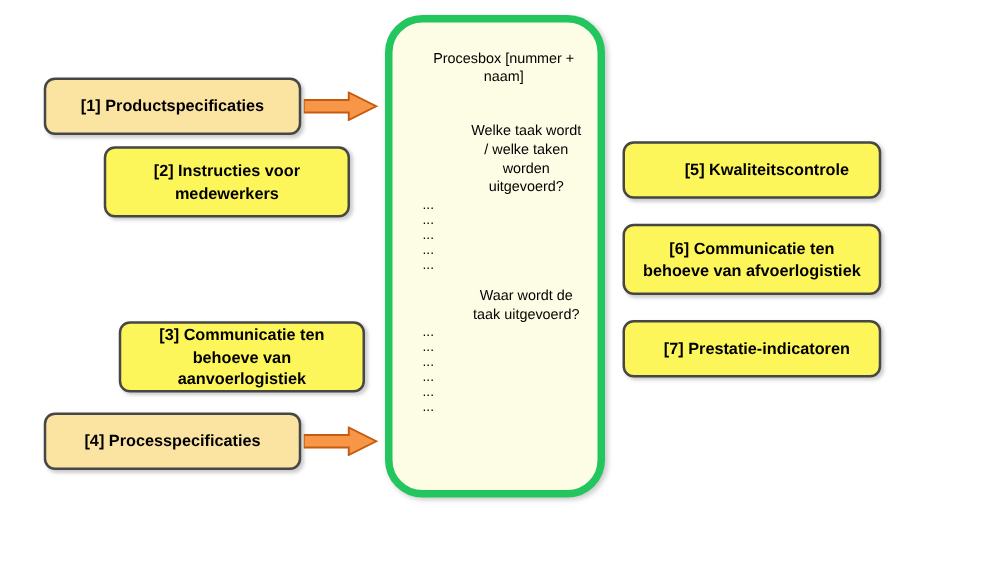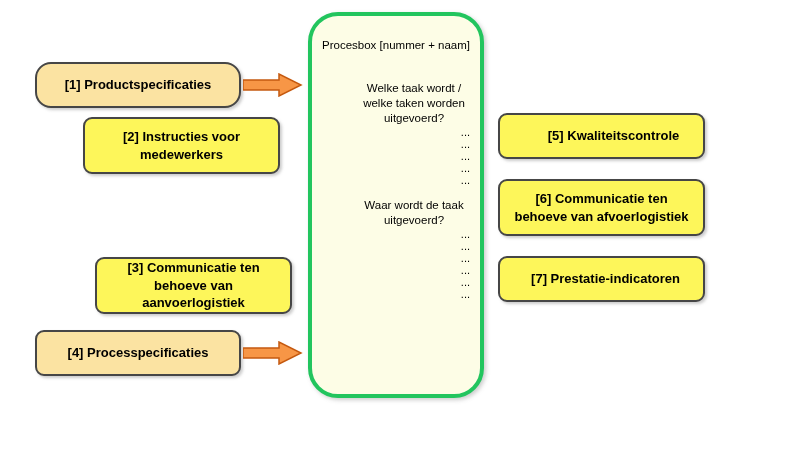--- a/index.html
+++ b/index.html
@@ -24,44 +24,44 @@
     border-radius: 9px;
     font-weight: bold;
     font-size: 13px;
     line-height: 1.35;
     padding: 4px 8px;
     box-shadow: 2px 2px 3px rgba(110,110,110,0.35);
   }
   .tan    { background: #FBE3A2; }
   .yellow { background: #FDF65A; }
 
-  .b1 { left: 35px;  top: 62px;  width: 206px; height: 46px; border-radius: 16px; }
+  .b1 { left: 35px;  top: 62px;  width: 206px; height: 46px; }
   .b2 { left: 83px;  top: 117px; width: 197px; height: 57px; }
   .b3 { left: 95px;  top: 257px; width: 197px; height: 57px; }
   .b4 { left: 35px;  top: 330px; width: 206px; height: 46px; }
   .b5 { left: 498px; top: 113px; width: 207px; height: 46px; padding-left: 32px; }
   .b6 { left: 498px; top: 179px; width: 207px; height: 57px; }
   .b7 { left: 498px; top: 256px; width: 207px; height: 46px; padding-left: 16px; }
 
   .arrow { position: absolute; }
   .arrow1 { left: 243px; top: 73px; }
   .arrow2 { left: 243px; top: 341px; }
 
   .process {
     position: absolute;
     left: 308px; top: 12px;
     width: 176px; height: 386px;
     background: #FDFDE6;
-    border: 4px solid #22c55e;
+    border: 6px solid #22c55e;
     border-radius: 30px;
     box-shadow: 2px 2px 4px rgba(110,110,110,0.35);
-    padding: 22px 10px 8px 10px;
+    padding: 22px 10px 8px 24px;
     display: flex;
     flex-direction: column;
-    align-items: flex-end;
+    align-items: flex-start;
     text-align: center;
     font-size: 11.5px;
     line-height: 1.3;
   }
   .p-title { font-size: 11.5px; }
   .q { margin-top: 12px; margin-left: 36px; }
   .q-first { margin-top: 28px; }
   .dot { font-size: 11px; line-height: 12px; }
 </style>
 </head>

